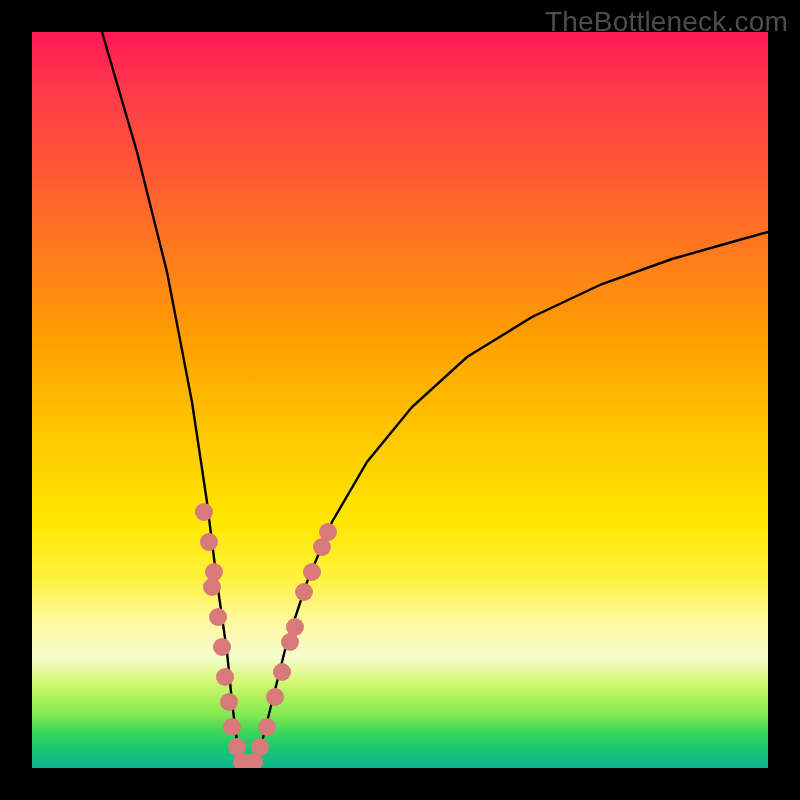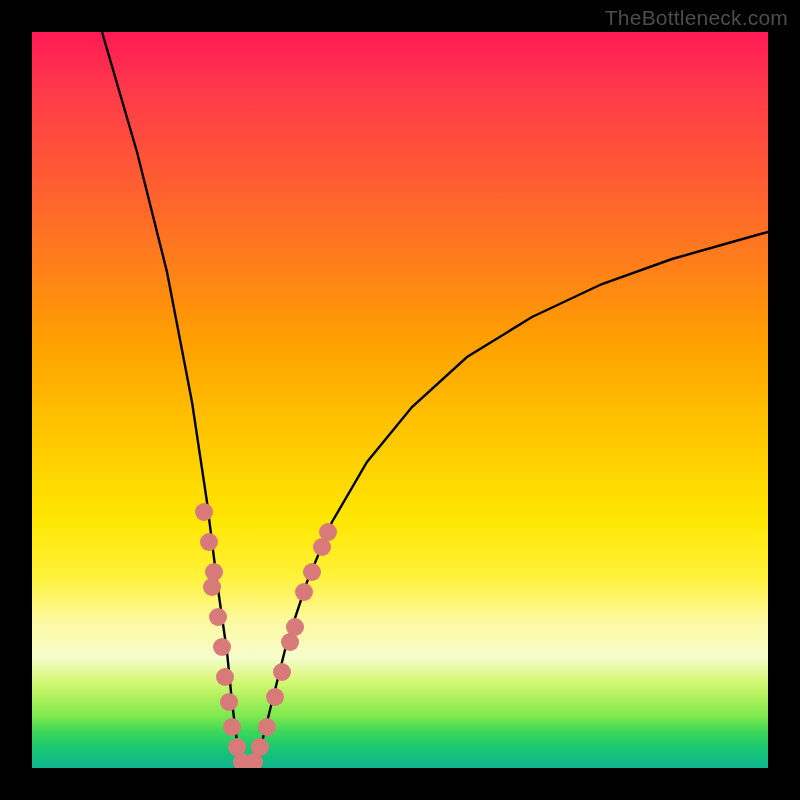--- a/index.html
+++ b/index.html
@@ -48,21 +48,21 @@
     left: 0;
     top: 0;
     width: 736px;
     height: 736px;
   }
   .watermark {
     position: absolute;
     top: 6px;
     right: 12px;
     color: #4d4d4d;
-    font-size: 21px;
+    font-size: 28px;
     font-weight: 400;
     letter-spacing: 0.2px;
     user-select: none;
   }
 </style>
 </head>
 <body>
 
 <div class="frame">
 

